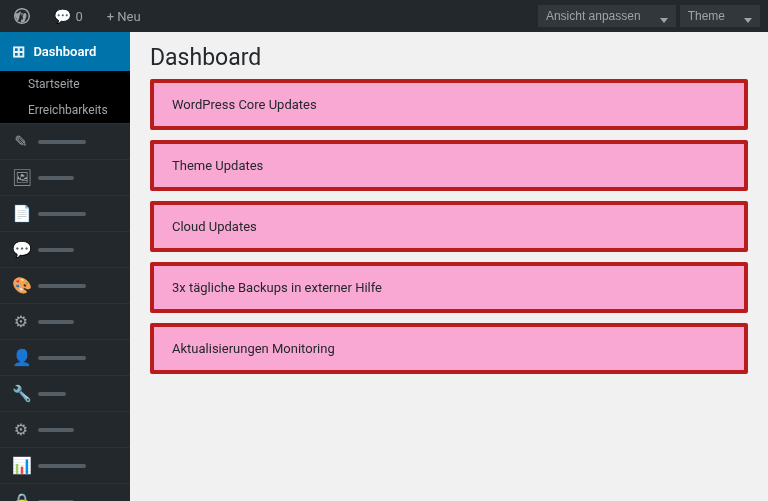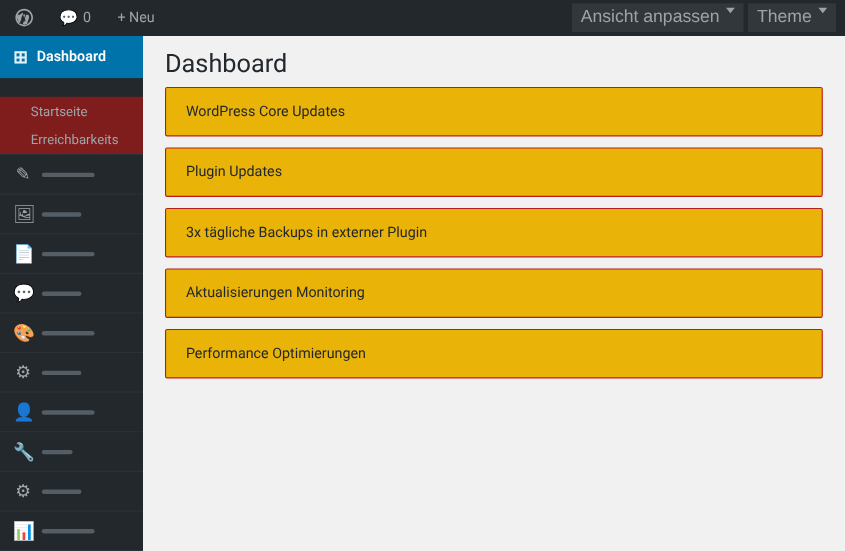--- a/index.html
+++ b/index.html
@@ -53,25 +53,25 @@
     .adminbar-right {
       margin-left: auto;
       display: flex;
       gap: 4px;
     }
     .adminbar-btn {
       background: #32373c;
       color: #9ea3a8;
       border: none;
       padding: 4px 8px;
-      font-size: 16px;
-      cursor: pointer;
-      display: flex;
-      align-items: flex-start;
-      gap: 6px;
+      font-size: 12px;
+      cursor: pointer;
+      display: flex;
+      align-items: flex-end;
+      gap: 19px;
     }
     .triangle-down {
       display: inline-block;
       width: 0;
       height: 0;
       border-left: 4px solid transparent;
       border-right: 4px solid transparent;
       border-top: 5px solid #9ea3a8;
     }
 
@@ -101,22 +101,21 @@
       cursor: pointer;
       font-size: 13px;
       font-weight: 600;
     }
     .menu-dashboard .menu-icon {
       font-size: 16px;
       opacity: 0.9;
     }
 
     .submenu {
-      background: #7f1d1d;
-      margin-top: 17px;
+      background: #000000;
     }
     .submenu-item {
       color: #a0a5aa;
       padding: 6px 12px 6px 28px;
       font-size: 12px;
       cursor: pointer;
       display: block;
     }
 
     .menu-item {
@@ -171,22 +170,22 @@
       margin-top: 4px;
     }
 
     
     #wpbody-content {
       padding: 0 20px 20px 20px;
     }
 
     
     .update-box {
-      background: #eab308;
-      border: 1px solid #b91c1c;
+      background: #f9a8d4;
+      border: 4px solid #b91c1c;
       border-radius: 2px;
       padding: 14px 18px;
       margin-bottom: 10px;
       font-size: 13px;
       color: #23282d;
     }
 
     .wp-logo-svg {
       display: flex;
       align-items: center;
@@ -310,27 +309,27 @@
 
   <div id="wpcontent">
     <div class="wp-header">
       <h1 class="wp-title">Dashboard</h1>
     </div>
     <div id="wpbody-content">
       <div class="update-box">
         <span>WordPress Core Updates</span>
       </div>
       <div class="update-box">
-        <span>Plugin Updates</span>
-      </div>
-      <div class="update-box">
-        <span>3x tägliche Backups in externer Plugin</span>
+        <span>Theme Updates</span>
+      </div>
+      <div class="update-box">
+        <span>Cloud Updates</span>
+      </div>
+      <div class="update-box">
+        <span>3x tägliche Backups in externer Hilfe</span>
       </div>
       <div class="update-box">
         <span>Aktualisierungen Monitoring</span>
       </div>
-      <div class="update-box">
-        <span>Performance Optimierungen</span>
-      </div>
     </div>
   </div>
 
 </div>
 
 </body></html>

